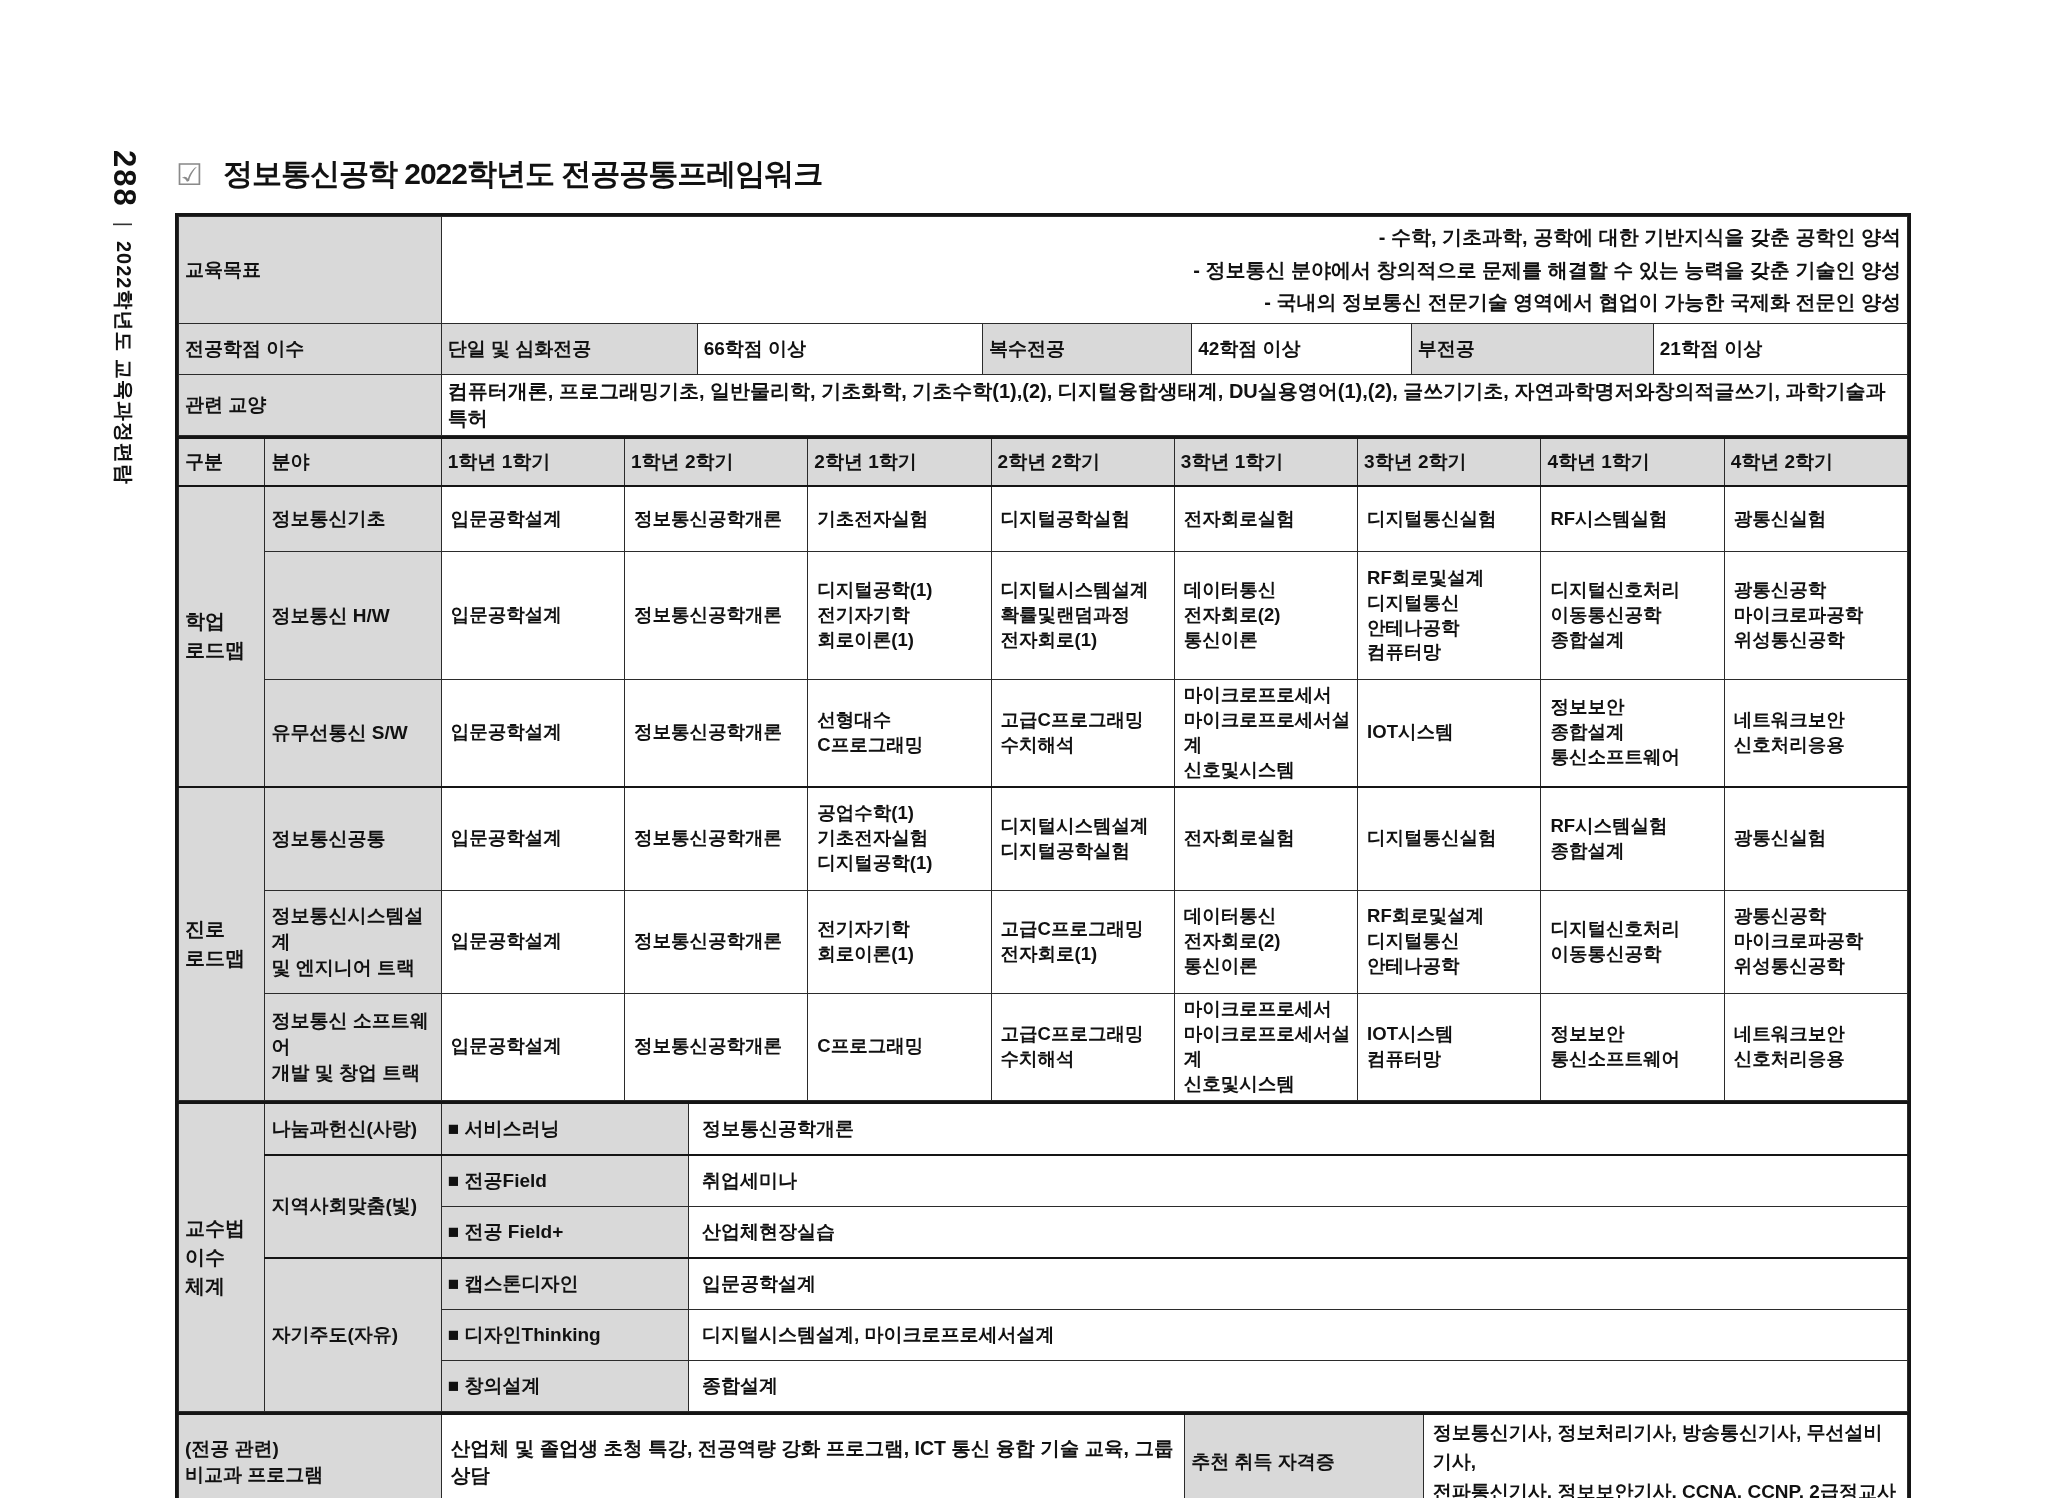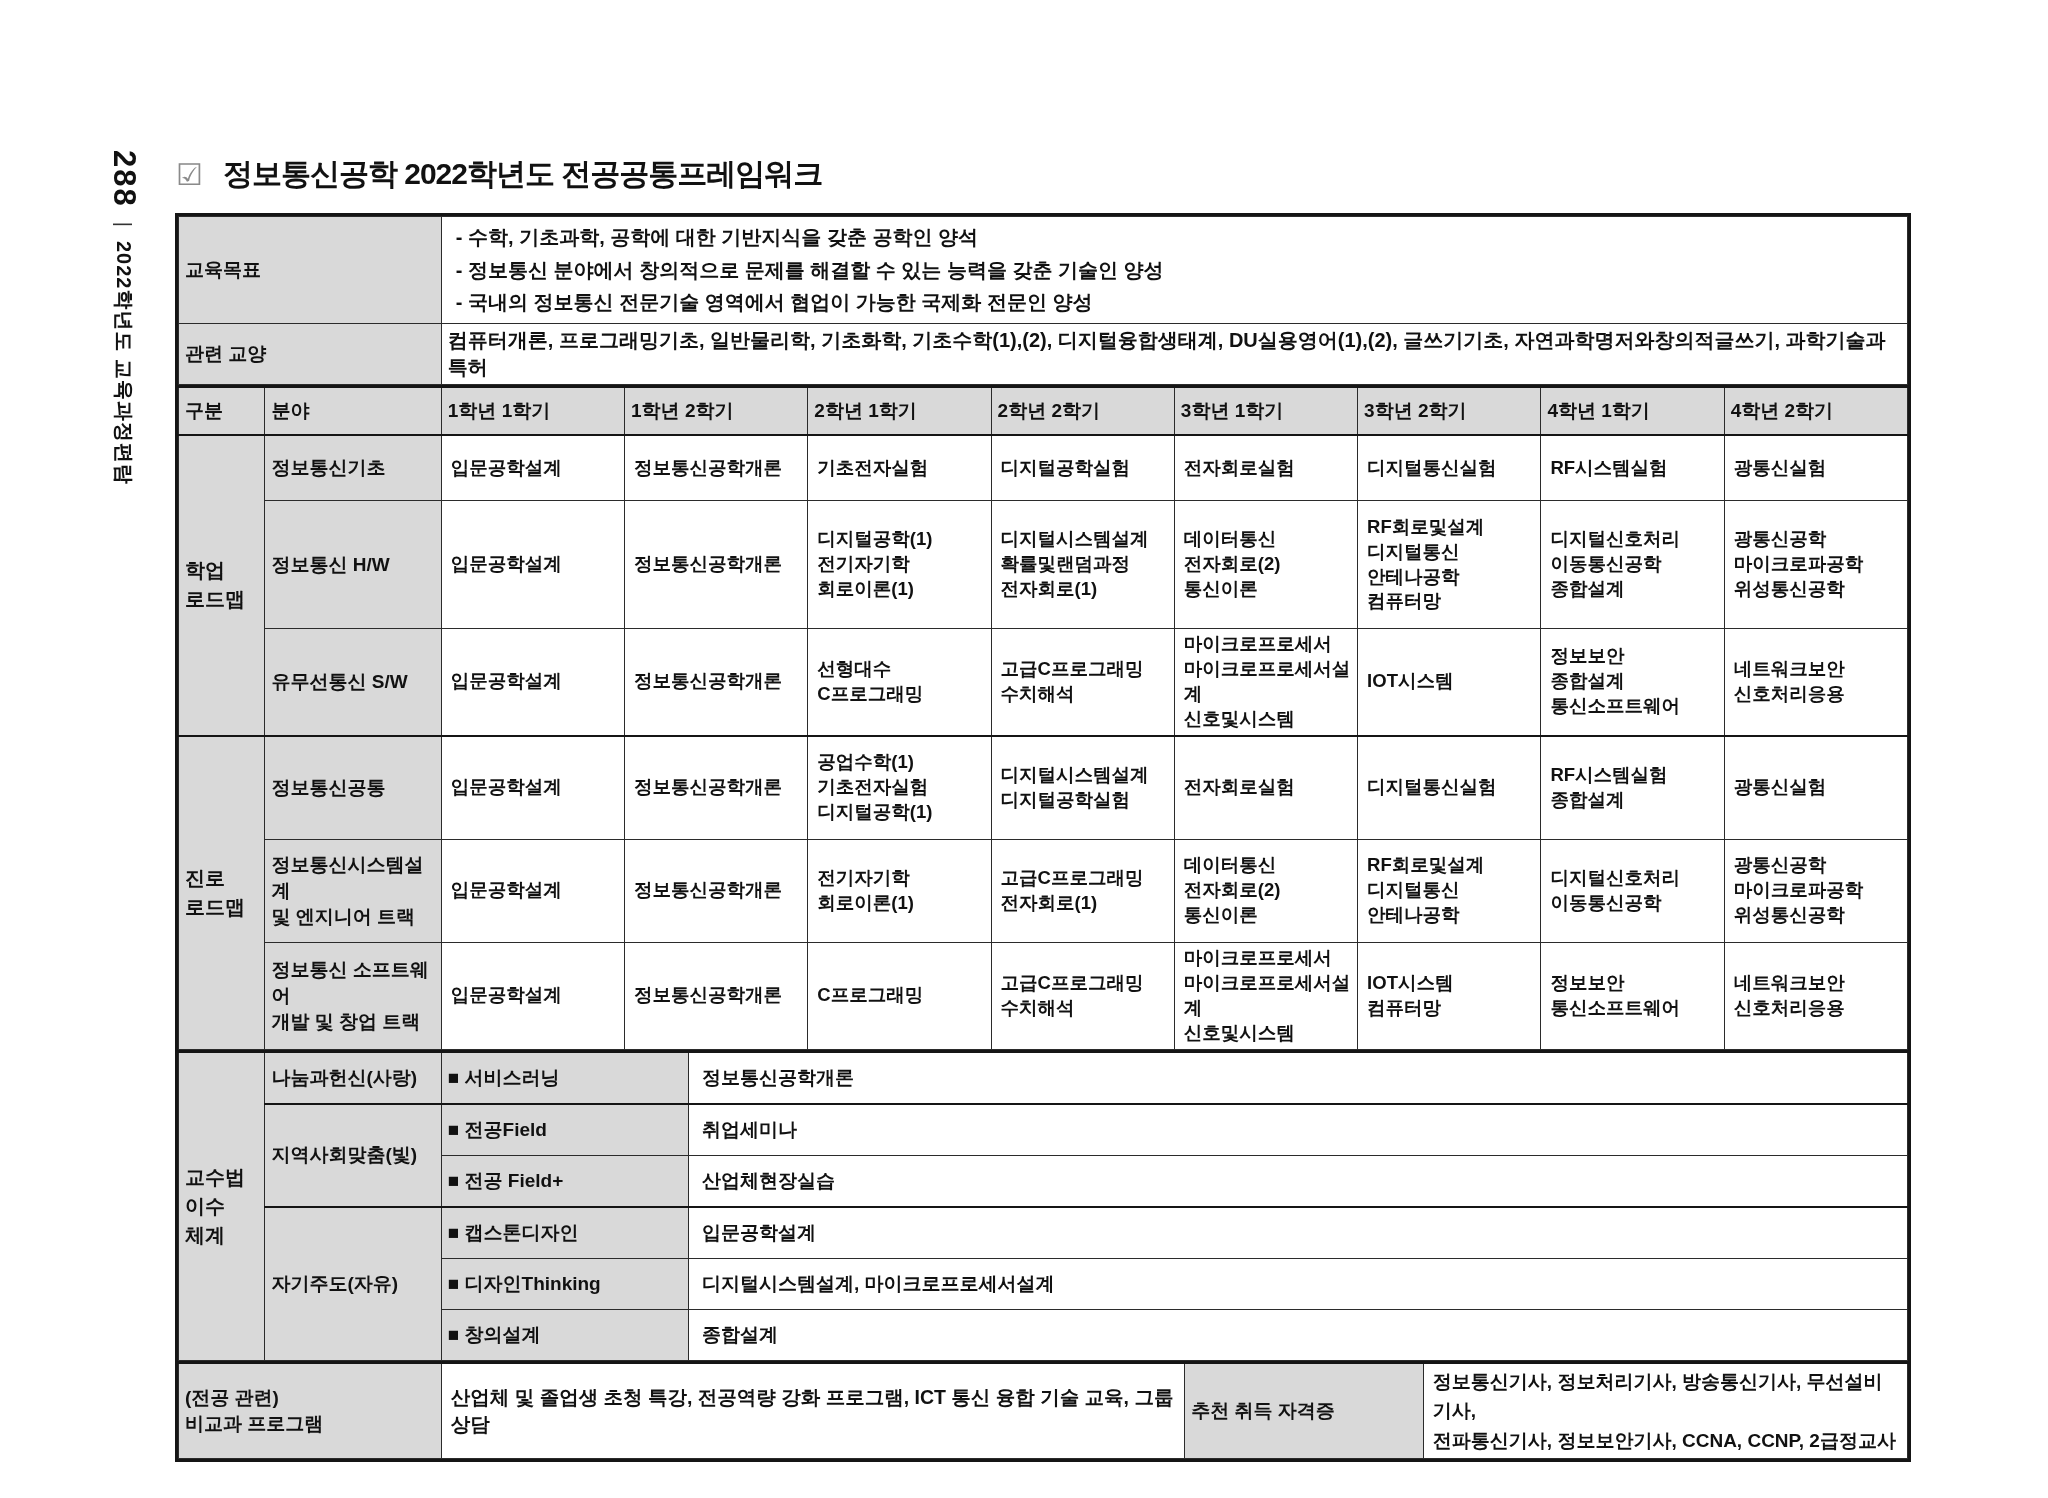--- a/index.html
+++ b/index.html
@@ -17,21 +17,21 @@
   .title-row h1{font-size:30px;font-weight:700;margin:8px;letter-spacing:-1px;}
   
   .frame{position:absolute;left:175px;top:213px;width:1730px;border:3px solid #151515;}
   table{width:100%;border-collapse:collapse;table-layout:fixed;}
   td{border:1px solid #2b2b2b;font-weight:700;vertical-align:middle;padding:3px 6px;
      font-size:19px;overflow:hidden;}
   .sh{background:#d9d9d9;}
   .c{}
   .pre{white-space:pre-line;}
   .left{text-align:left;padding-left:9px;}
-  .goal{font-size:20px;line-height:1.62;padding-left:14px;}
+  .goal{font-size:20px;line-height:1.62;padding-left:14px;text-align:right;}
   .t-grid{border-top:3px solid #151515;}
   .t-method{border-top:3px solid #151515;}
   .t-extra{border-top:3px solid #151515;}
   .bt2 td, tr.bt2 > td{border-top:2.5px solid #151515;}
   .lt{border-top:1px solid #14532d;}
   .hdr td{height:40px;font-size:19px;}
   .cell{font-size:18.5px;line-height:1.35;}
   .gubun{font-size:20px;line-height:1.45;}
   .meth{font-size:19px;}
   .cont{padding-left:13px;font-size:19px;background:#fff;}
@@ -63,20 +63,29 @@
           <col style="width:12.7%">
           <col style="width:14.0%">
           <col style="width:14.7%">
       </colgroup>
       <tbody>
           <tr>
         <td class="sh c" style="height:100px">교육목표</td>
         <td colspan="6" class="pre goal">- 수학, 기초과학, 공학에 대한 기반지식을 갖춘 공학인 양석
 - 정보통신 분야에서 창의적으로 문제를 해결할 수 있는 능력을 갖춘 기술인 양성
 - 국내의 정보통신 전문기술 영역에서 협업이 가능한 국제화 전문인 양성</td>
+      </tr>
+      <tr>
+        <td class="sh c" style="height:44px">전공학점 이수</td>
+        <td class="sh c">단일 및 심화전공</td>
+        <td class="c">66학점 이상</td>
+        <td class="sh c">복수전공</td>
+        <td class="c">42학점 이상</td>
+        <td class="sh c">부전공</td>
+        <td class="c">21학점 이상</td>
       </tr>
       <tr>
         <td class="sh c" style="height:44px">관련 교양</td>
         <td colspan="6" class="c" style="font-size:20px">컴퓨터개론, 프로그래밍기초, 일반물리학, 기초화학, 기초수학(1),(2), 디지털융합생태계, DU실용영어(1),(2), 글쓰기기초, 자연과학명저와창의적글쓰기, 과학기술과특허</td>
       </tr>
     </tbody>
       </table>
 
     <table class="t-grid">
       <colgroup>

